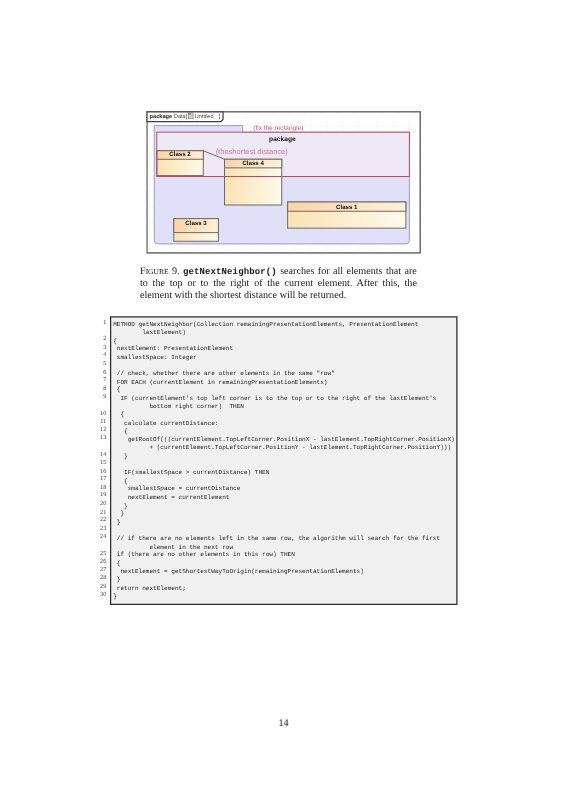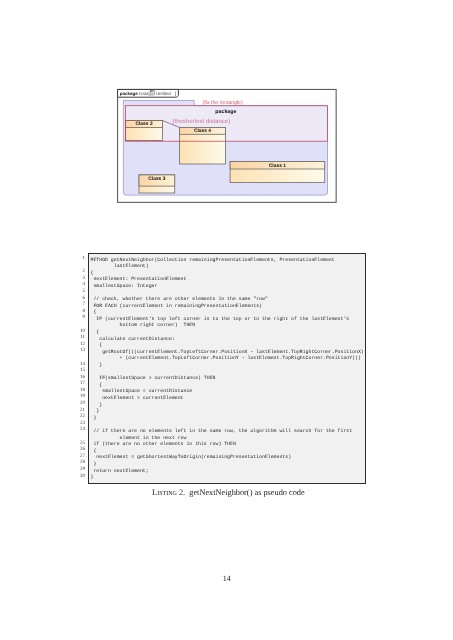--- a/index.html
+++ b/index.html
@@ -85,20 +85,21 @@
       <text x="22.2" y="7.6" font-family="Liberation Sans, sans-serif" font-size="4.4" fill="#454545">Data</text>
       <text x="31.6" y="7.6" font-family="Liberation Sans, sans-serif" font-size="4.6" fill="#454545">[</text>
       <g>
         <rect x="33.7" y="3.4" width="3.8" height="4.6" fill="#d3d3d3" stroke="#6a6a6a" stroke-width="0.45"></rect>
         <rect x="33.7" y="3.4" width="1.8" height="1.2" fill="#b9b9b9" stroke="#6a6a6a" stroke-width="0.45"></rect>
       </g>
       <text x="38.9" y="7.6" font-family="Liberation Sans, sans-serif" font-size="4.4" fill="#454545">Untitled</text>
       <text x="58.0" y="7.6" font-family="Liberation Sans, sans-serif" font-size="4.6" fill="#454545">]</text>
     </svg>
   </div>
+  <div class="caption"><span class="sc">Figure 9.</span> <span class="mono">getNextNeighbor()</span><span> searches for all elements that are to the top or to the right of the current element. After this, the element with the shortest distance will be returned.</span></div>
   <div class="lst-wrap">
     <div class="lst-nums">
         <div>1</div>
         <div></div>
         <div>2</div>
         <div>3</div>
         <div>4</div>
         <div>5</div>
         <div>6</div>
         <div>7</div>
@@ -126,15 +127,14 @@
         <div>26</div>
         <div>27</div>
         <div>28</div>
         <div>29</div>
         <div>30</div>
       </div>
     <div class="listing">
       <div class="lst-inner"><div>METHOD getNextNeighbor(Collection remainingPresentationElements, PresentationElement</div><div>        lastElement)</div><div>{</div><div> nextElement: PresentationElement</div><div> smallestSpace: Integer</div><div>&nbsp;</div><div> // check, whether there are other elements in the same "row"</div><div> FOR EACH (currentElement in remainingPresentationElements)</div><div> {</div><div>  IF (currentElement's top left corner is to the top or to the right of the lastElement's</div><div>          bottom right corner)  THEN</div><div>  {</div><div>   calculate currentDistance:</div><div>   {</div><div>    getRootOf(((currentElement.TopLeftCorner.PositionX - lastElement.TopRightCorner.PositionX)</div><div>          + (currentElement.TopLeftCorner.PositionY - lastElement.TopRightCorner.PositionY)))</div><div>   }</div><div>&nbsp;</div><div>   IF(smallestSpace &gt; currentDistance) THEN</div><div>   {</div><div>    smallestSpace = currentDistance</div><div>    nextElement = currentElement</div><div>   }</div><div>  }</div><div> }</div><div>&nbsp;</div><div> // if there are no elements left in the same row, the algorithm will search for the first</div><div>          element in the next row</div><div> if (there are no other elements in this row) THEN</div><div> {</div><div>  nextElement = getShortestWayToOrigin(remainingPresentationElements)</div><div> }</div><div> return nextElement;</div><div>}</div></div>
     </div>
   </div>
-  <div class="lst-caption"><span class="sc">Listing 2.</span>&nbsp; <span>getNextNeighbor() as pseudo code</span></div>
   <div class="pageno">14</div>
 </div>
 
 </body></html>

